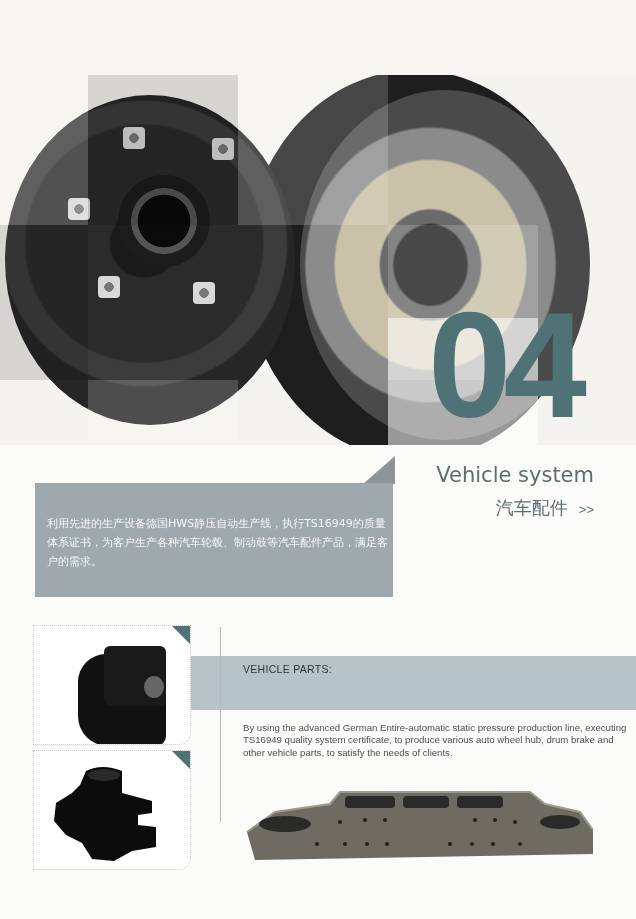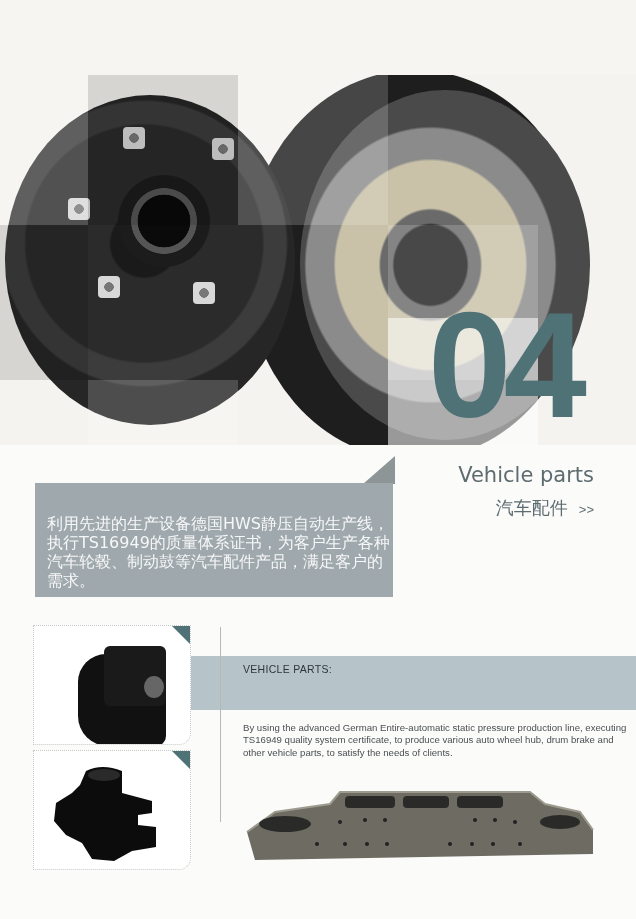--- a/index.html
+++ b/index.html
@@ -10,21 +10,21 @@
   .nut{position:absolute;width:22px;height:22px;border-radius:4px;background:radial-gradient(circle,#777 0 30%,#d8d8d8 31% 100%);}
   .drum-right{position:absolute;left:245px;top:70px;width:340px;height:390px;border-radius:50%;background:#1e1e1e;}
   .drum-right-inner{position:absolute;left:300px;top:90px;width:290px;height:350px;border-radius:50%;background:radial-gradient(ellipse at 45% 50%,#202020 0 16%,#6a6a6a 17% 22%,#c9c1a8 23% 42%,#8b8b8b 43% 55%,#4a4a4a 56% 100%);}
   .overlay-a{position:absolute;background:rgba(255,255,255,0.18);}
   .overlay-b{position:absolute;background:rgba(0,0,0,0.12);}
   .big-num{position:absolute;left:428px;top:300px;width:190px;font-family:"Liberation Sans",sans-serif;font-weight:bold;font-size:150px;line-height:130px;color:#4f7277;letter-spacing:-8px;}
   .title-en{position:absolute;right:42px;top:463px;font-size:21px;color:#5e6c70;font-family:"DejaVu Sans",sans-serif;font-weight:normal;}
   .title-cn{position:absolute;right:42px;top:496px;font-size:18px;color:#5e6c70;font-family:Liberation Sans, sans-serif;}
   .cn-box{position:absolute;left:35px;top:483px;width:358px;height:114px;background:#9fa8ac;}
   .cn-box-tri{position:absolute;left:363px;top:456px;width:0;height:0;border-left:32px solid transparent;border-bottom:28px solid #8d9597;}
-  .cn-text{position:absolute;left:47px;top:514px;width:345px;font-size:16px;line-height:19px;color:#f6f7f8;font-family:"DejaVu Sans",sans-serif;}
+  .cn-text{position:absolute;left:47px;top:514px;width:345px;font-size:11px;line-height:19px;color:#f6f7f8;font-family:"DejaVu Sans",sans-serif;}
   .img-box{position:absolute;background:#fff;border:1px dotted #c8c8c8;border-bottom-right-radius:12px;overflow:hidden;}
   .img-corner{position:absolute;right:0;top:0;width:0;height:0;border-left:18px solid transparent;border-top:18px solid #4f7277;}
   .band{position:absolute;left:33px;top:656px;width:603px;height:54px;background:#b6c4ca;}
   .vline{position:absolute;left:220px;top:627px;width:1px;height:195px;background:#b8b8b8;}
   .part1{position:absolute;left:44px;top:28px;width:88px;height:92px;background:#111;border-radius:28px 8px 10px 30px;}
   .part1b{position:absolute;left:70px;top:20px;width:62px;height:60px;background:#1a1a1a;border-radius:6px;}
   .part1c{position:absolute;left:110px;top:50px;width:20px;height:22px;background:#666;border-radius:50%;}
   .part2{position:absolute;left:18px;top:12px;width:112px;height:100px;}
   .section-head{position:absolute;left:243px;top:663px;font-size:10.5px;color:#2e3538;letter-spacing:0.3px;}
   .section-body{position:absolute;left:243px;top:722px;width:395px;font-size:9.6px;line-height:12.4px;color:#4a4f52;font-family:"Liberation Sans",sans-serif;}
@@ -47,21 +47,21 @@
   <div class="overlay-b" style="left:88px;top:75px;width:150px;height:150px;"></div>
   <div class="overlay-a" style="left:238px;top:75px;width:150px;height:150px;"></div>
   <div class="overlay-b" style="left:0;top:225px;width:88px;height:155px;"></div>
   <div class="overlay-a" style="left:88px;top:380px;width:150px;height:65px;"></div>
   <div class="overlay-a" style="left:388px;top:225px;width:150px;height:155px;"></div>
   <div class="overlay-a" style="left:388px;top:318px;width:150px;height:127px;background:rgba(255,255,255,0.55);"></div>
   <div class="overlay-a" style="left:0;top:0;width:636px;height:75px;background:#f6f5f2;"></div>
   <div class="big-num">04</div>
 </div>
 
-<div class="title-en">Vehicle parts</div>
+<div class="title-en">Vehicle system</div>
 <div class="title-cn">
   <span>汽车配件</span>
   <span style="font-size:13px;margin-left:6px;">&gt;&gt;</span>
 </div>
 
 <div class="cn-box-tri"></div>
 <div class="cn-box"></div>
 <div class="cn-text">利用先进的生产设备德国HWS静压自动生产线，执行TS16949的质量体系证书，为客户生产各种汽车轮毂、制动鼓等汽车配件产品，满足客户的需求。</div>
 
 <div class="band"></div>

